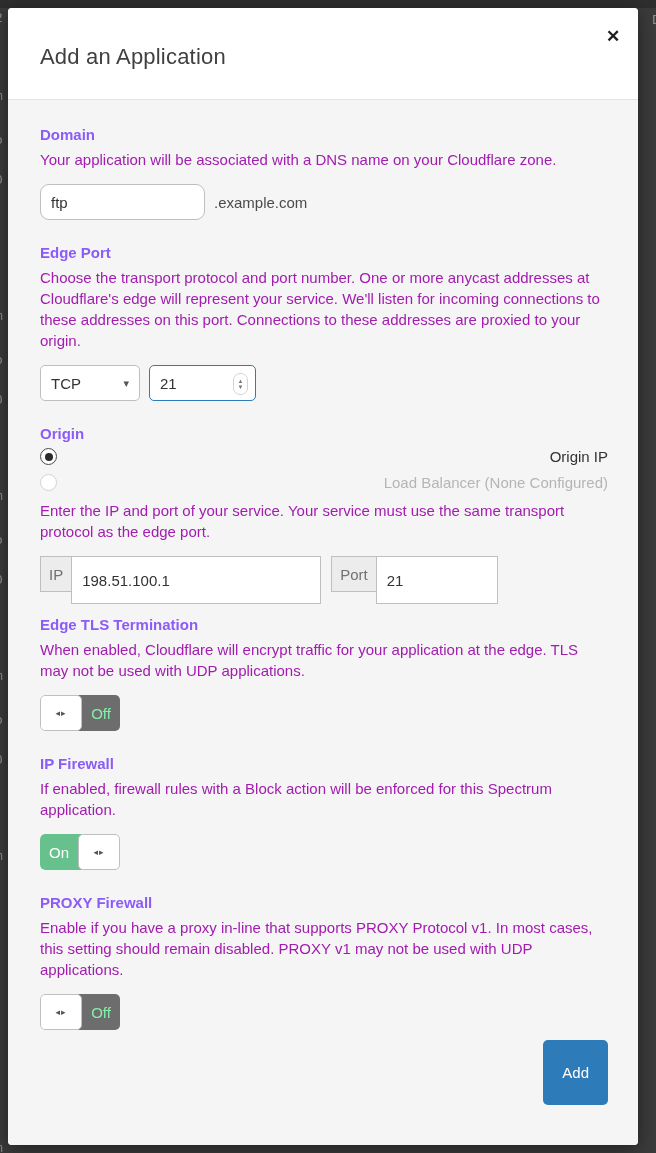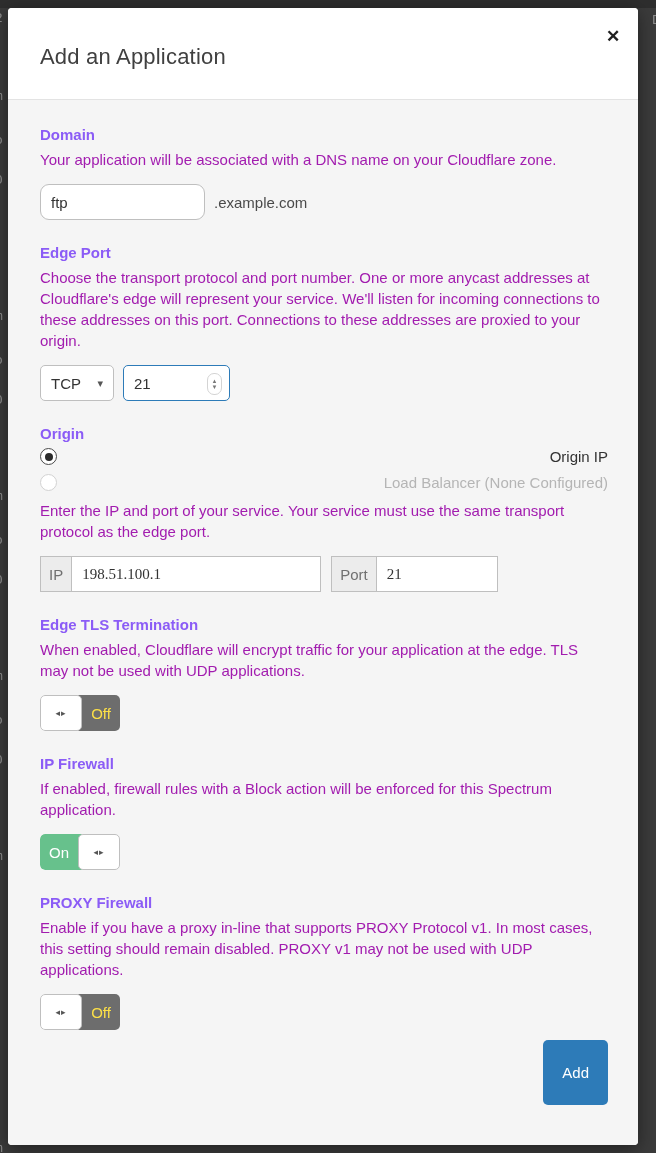--- a/index.html
+++ b/index.html
@@ -69,21 +69,21 @@
   }
   .row { display: flex; align-items: center; }
 
   
   .domain-input { width: 165px; }
   .zone-suffix { font-size: 15px; color: #4a4a4a; margin-left: 9px; }
 
   
   .select-box {
     position: relative;
-    width: 74px; height: 36px;
+    width: 100px; height: 36px;
     border: 1px solid #bfbfbf; border-radius: 5px;
     background: #ffffff;
     display: flex; align-items: center;
     padding: 0 10px;
     font-size: 15px; color: #333333;
     cursor: pointer;
   }
   .select-caret { position: absolute; right: 10px; font-size: 11px; color: #555555; }
   .port-input-wrap {
     position: relative;
@@ -125,26 +125,26 @@
   
   .input-group { display: flex; height: 36px; }
   .input-prefix {
     display: flex; align-items: center; justify-content: center;
     background: #ececec;
     border: 1px solid #bfbfbf; border-right: none;
     color: #707070; font-size: 15px;
     padding: 0 8px;
   }
   .input-group .gr-input {
-    height: 36px;
+    height: 48px;
     border: 1px solid #bfbfbf;
     background: #ffffff;
     font-size: 15px; color: #333333;
     padding: 0 10px;
-    font-family: Liberation Serif, serif;
+    font-family: Liberation Sans, sans-serif;
     outline: none;
   }
   .ip-input { width: 250px; }
   .origin-port-input { width: 122px; }
   .group-gap { width: 10px; }
 
   
   .toggle {
     display: flex; width: 84px; height: 36px;
     border-radius: 5px; overflow: hidden;
@@ -156,21 +156,21 @@
     display: flex; align-items: center; justify-content: center;
   }
   .toggle .knob {
     background: #ffffff;
     border: 1px solid #bfbfbf;
     border-radius: 5px;
     color: #555555;
     font-size: 9px; letter-spacing: 1px;
     z-index: 1;
   }
-  .toggle .state-off { background: var(--gray-off, #6d6d6d); color: #fde047; margin-left: -4px; padding-left: 4px; border-radius: 0 5px 5px 0; }
+  .toggle .state-off { background: var(--gray-off, #6d6d6d); color: #86efac; margin-left: -4px; padding-left: 4px; border-radius: 0 5px 5px 0; }
   .toggle .state-on  { background: var(--green-on, #67c18c); color: #ffffff; margin-right: -4px; padding-right: 4px; border-radius: 5px 0 0 5px; }
 
   
   .footer-row { display: flex; justify-content: flex-end; margin-top: 10px; }
   .add-btn {
     background: var(--accent-blue, #2d7bb8);
     color: #ffffff;
     border: none; border-radius: 5px;
     font-size: 15px; font-family: "Liberation Sans", sans-serif;
     padding: 24px 19px;

